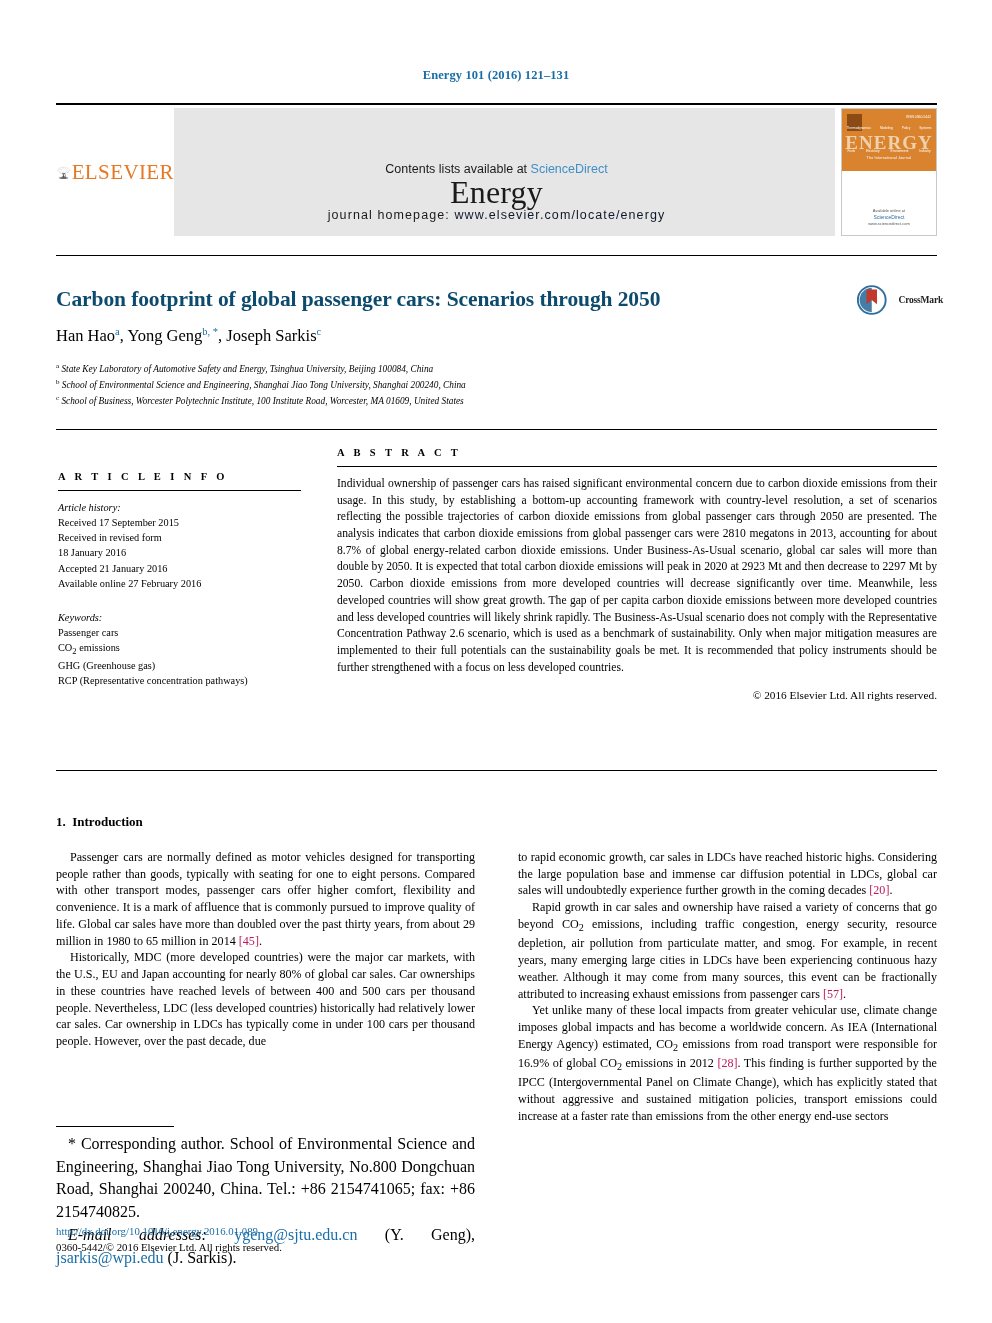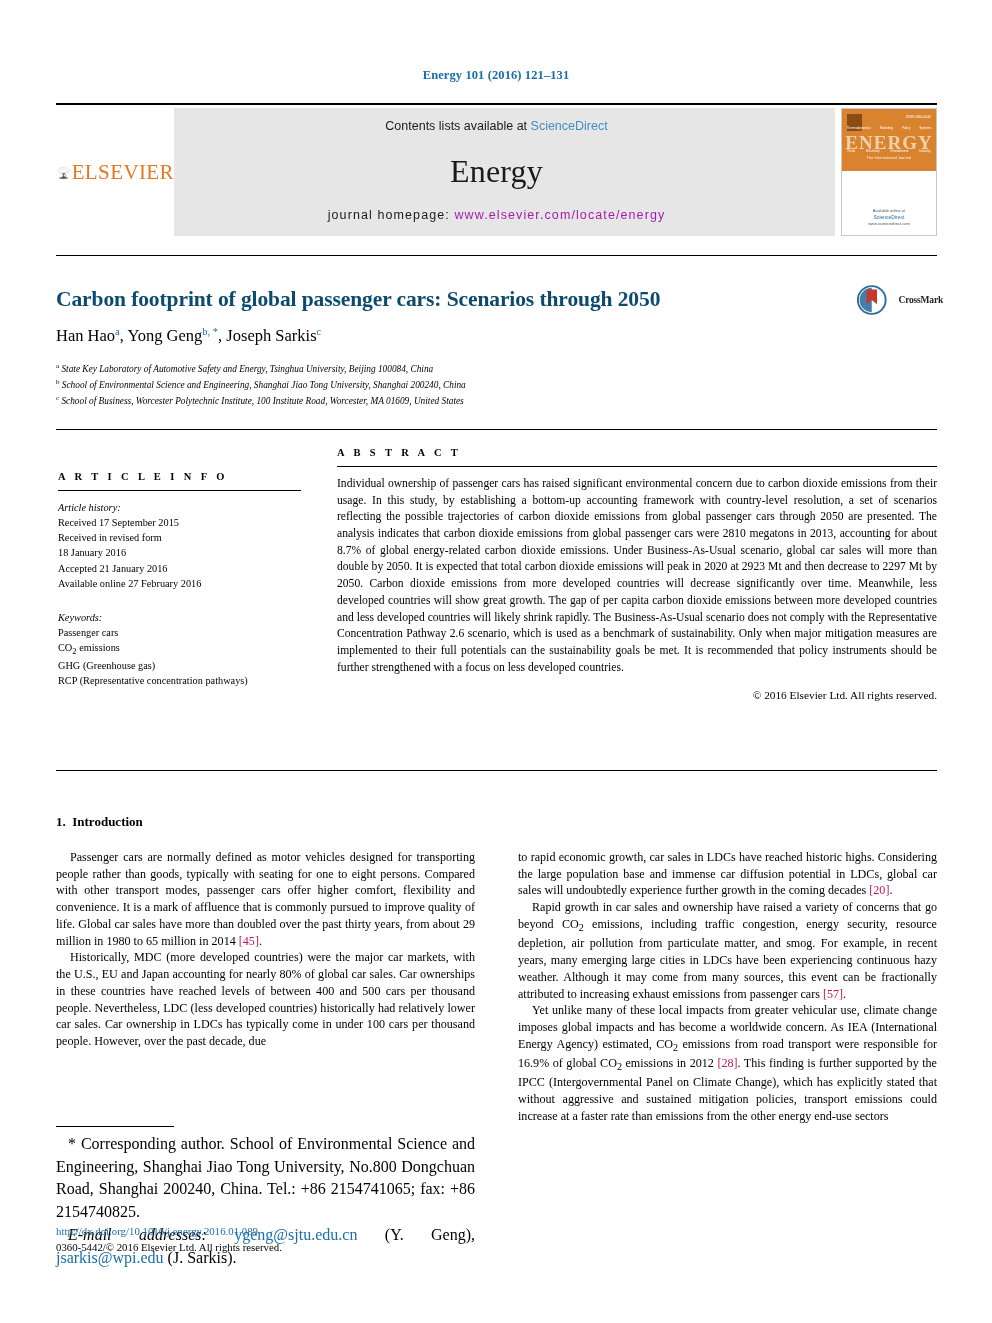--- a/index.html
+++ b/index.html
@@ -70,21 +70,21 @@
     font-weight: normal;
     line-height: 1;
     margin-top: 1px;
   }
   .journal-band {
     flex: 1 1 auto;
     background: #e6e6e6;
     display: flex;
     flex-direction: column;
     align-items: center;
-    justify-content: space-between;
+    justify-content: flex-end;
     padding: 11px 16px 14px 0;
   }
   .contents-line {
     font-family: "Liberation Sans", sans-serif;
     font-size: 12.5px;
     color: #1a1a1a;
   }
   .contents-line .sd {
     color: #3f8fc6;
   }
@@ -95,21 +95,21 @@
     letter-spacing: 0.2px;
     line-height: 1;
   }
   .homepage-line {
     font-family: "Liberation Sans", sans-serif;
     font-size: 12.5px;
     letter-spacing: 1.1px;
     color: #1a1a1a;
   }
   .homepage-line .url {
-    color: #a21caf;
+    color: #0f172a;
   }
   .cover-thumb {
     width: 96px;
     flex: 0 0 96px;
     background: #fff;
     border: 1px solid #c9c9c9;
     margin-left: 6px;
     box-sizing: border-box;
     position: relative;
     overflow: hidden;

